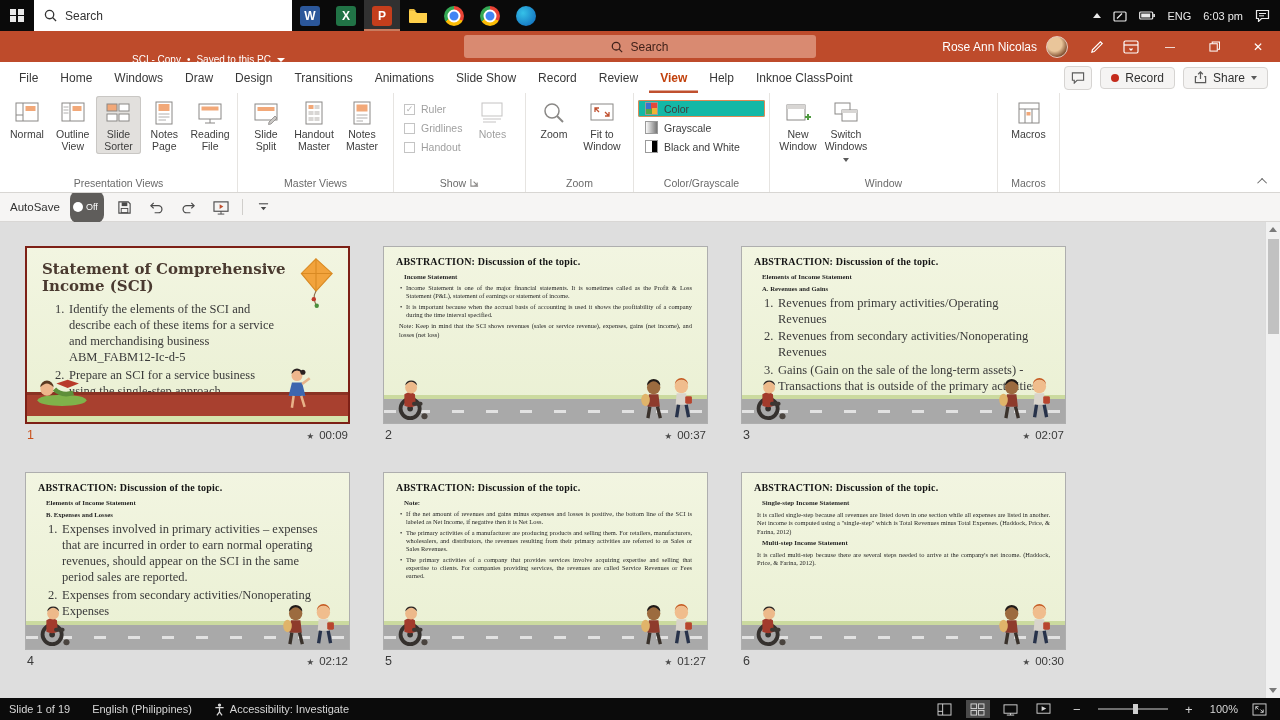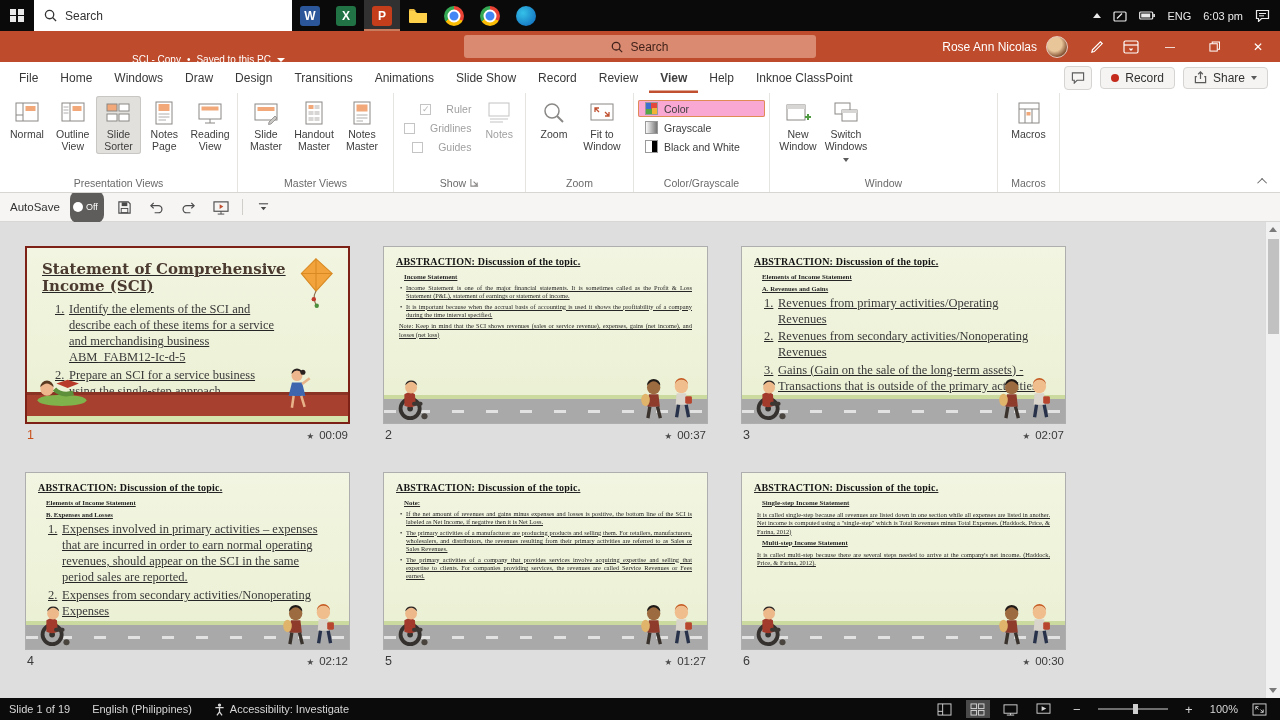--- a/index.html
+++ b/index.html
@@ -36,65 +36,65 @@
   .user-name { font-size:12px; margin-right:9px; }
   .avatar { width:22px; height:22px; border-radius:50%; background:radial-gradient(circle at 38% 35%, #e9c59a 0 40%, #8a5a3a 70%, #4c3322 100%); border:1px solid #e7c9bd; margin-right:12px; }
   .tbar-icbtn { width:34px; height:31px; display:flex; align-items:center; justify-content:center; }
   .winctl { width:44px; height:31px; display:flex; align-items:center; justify-content:center; color:#fff; font-size:12px; }
   .winctl.min::before { content:"—"; font-size:10px; }
   .winctl.close::before { content:"✕"; }
 
   
   .ribbon-tabs { height:31px; background:#fff; display:flex; align-items:stretch; padding-left:8px; }
   .tab { padding:0 11px; display:flex; align-items:center; font-size:12px; color:#383838; white-space:nowrap; }
-  .tab.active { color:#404040; font-weight:bold; box-shadow:inset 0 -2.5px 0 #c0502f; }
+  .tab.active { color:#c2410c; font-weight:bold; box-shadow:inset 0 -2.5px 0 #c0502f; }
   .tabs-right { margin-left:auto; display:flex; align-items:center; gap:8px; padding-right:12px; }
   .pillbtn { display:flex; align-items:center; gap:6px; background:#f5f4f3; border:1px solid #d6d4d2; border-radius:4px; padding:3px 10px; font-size:12px; color:#323232; }
   .reddot { width:8px; height:8px; border-radius:50%; background:#c42b1c; }
   .sqbtn { width:28px; height:24px; background:#f5f4f3; border:1px solid #d6d4d2; border-radius:4px; display:flex; align-items:center; justify-content:center; }
   .caret-dn { width:0; height:0; border-left:3.5px solid transparent; border-right:3.5px solid transparent; border-top:4px solid #5a5a5a; display:inline-block; }
 
   
   .ribbon-body { height:100px; background:#fff; border-bottom:1px solid #d8d6d3; display:flex; position:relative; }
   .rgroup { display:flex; flex-direction:column; border-right:1px solid #e6e4e1; }
   .ritems { flex:1; display:flex; align-items:flex-start; padding:3px 4px 0 4px; }
   .rcap { height:17px; display:flex; align-items:center; justify-content:center; gap:4px; font-size:10.5px; color:#6a6a6a; padding-bottom:2px; }
   .rbtn-lg { width:48px; display:flex; flex-direction:column; align-items:center; text-align:center; gap:2px; padding:4px 2px 2px; border-radius:3px; font-size:10.5px; color:#3d3d3d; line-height:1.15; }
   .rbtn-lg.sel { background:#e2e0dd; box-shadow:inset 0 0 0 1px #c9c7c4; }
   .rbtn-lg svg, .rbtn-sm svg { flex:none; }
   .rbtn-sm { display:flex; align-items:center; gap:5px; font-size:10.5px; color:#3d3d3d; padding:2px 4px; border-radius:3px; }
   .dim { opacity:.5; }
   .smallcol { display:flex; flex-direction:column; justify-content:flex-start; gap:4px; padding-top:4px; }
   .chkcol { display:flex; flex-direction:column; gap:7px; padding:7px 6px 0 6px; }
-  .chk { display:flex; align-items:center; gap:15px; font-size:10.5px; color:#3d3d3d;justify-content:flex-end; }
+  .chk { display:flex; align-items:center; gap:6px; font-size:10.5px; color:#3d3d3d; }
   .chkbox { width:11px; height:11px; border:1px solid #8a8a8a; background:#fff; display:flex; align-items:center; justify-content:center; font-size:9px; color:#6a6a6a; }
   .chkbox.checked::before { content:"✓"; }
   .citem { display:flex; align-items:center; gap:6px; font-size:10.5px; color:#3d3d3d; padding:2px 7px; border-radius:2px; margin:1px 0; }
-  .citem.sel { background:#f9a8d4; box-shadow:inset 0 0 0 1px #e08a55; }
+  .citem.sel { background:#14b8a6; box-shadow:inset 0 0 0 1px #e08a55; }
   .swatch { width:13px; height:13px; border:1px solid #9a9a9a; }
   .swatch.color { background:conic-gradient(#e4483a 0 25%, #f2b233 25% 50%, #57a645 50% 75%, #3c6fd0 75% 100%); }
   .swatch.gray { background:linear-gradient(90deg,#fafafa,#777); }
   .swatch.bw { background:linear-gradient(90deg,#fff 0 50%, #000 50% 100%); }
   .collapse-ribbon { position:absolute; right:8px; bottom:4px; width:18px; height:14px; display:flex; align-items:center; justify-content:center; }
   .chev-up { width:7px; height:7px; border-left:1.5px solid #6a6a6a; border-top:1.5px solid #6a6a6a; transform:rotate(45deg) translateY(2px); }
 
   
   .qat { height:29px; background:#f6f5f4; border-bottom:1px solid #d9d7d5; display:flex; align-items:center; gap:10px; padding:0 10px; }
   .qat-label { font-size:11.5px; color:#323232; }
   .toggle { width:34px; height:32px; border-radius:8px; background:#5f5d5b; display:flex; align-items:center; gap:3px; padding:0 3px; }
   .knob { width:10px; height:10px; border-radius:50%; background:#fff; }
   .tog-txt { font-size:9px; color:#fff; }
   .qbtn { width:22px; height:22px; display:flex; align-items:center; justify-content:center; border-radius:3px; }
   .qat-sep { width:1px; height:16px; background:#d0cecb; }
 
   
   .workspace { height:476px; background:#dedede; position:relative; overflow:hidden; }
   .slide-grid { position:absolute; left:25px; top:24px; display:grid; grid-template-columns:repeat(3,325px); column-gap:33px; row-gap:30px; }
   .slide-card { width:325px; }
-  .thumb { width:325px; height:178px; background:linear-gradient(#f2f5e1,#eaf0d3); border:1px solid #aeaeae; position:relative; overflow:hidden;text-decoration:underline; }
+  .thumb { width:325px; height:178px; background:linear-gradient(#f2f5e1,#eaf0d3); border:1px solid #aeaeae; position:relative; overflow:hidden; }
   .thumb.selected { border:2px solid #7d2016; }
   .meta { display:flex; align-items:center; justify-content:space-between; padding:4px 2px 0 2px; }
   .num { font-size:12.5px; color:#3a3a3a; }
   .num.sel { color:#c8511b; }
   .timing { display:flex; align-items:center; gap:5px; font-size:11.5px; color:#3a3a3a; }
   .star::before { content:"★"; font-size:8.5px; color:#4a4a4a; }
 
   
   .c-title { font-family:"Liberation Serif", serif; font-weight:bold; font-size:10px; color:#141414; padding:9px 12px 2px 12px; letter-spacing:.2px; }
   .c-body { font-family:"Liberation Serif", serif; font-size:6.4px; color:#262626; padding:1px 15px 0 15px; line-height:1.3; }
@@ -340,35 +340,35 @@
             </svg>
           <span>Notes Page</span>
         </div>
         <div class="rbtn-lg">
           <svg width="26" height="26" viewBox="0 0 26 26">
               <rect x="2" y="4" width="22" height="15" fill="#fff" stroke="#8a8886"></rect>
               <line x1="13" y1="19" x2="13" y2="23" stroke="#8a8886"></line>
               <line x1="8" y1="23" x2="18" y2="23" stroke="#8a8886"></line>
               <rect x="4.5" y="6.5" width="17" height="4" fill="#f2a878"></rect>
             </svg>
-          <span>Reading View</span>
+          <span>Reading File</span>
         </div>
       </div>
       <div class="rcap">Presentation Views</div>
     </div>
 
     <div class="rgroup" style="width:156px;">
       <div class="ritems">
         <div class="rbtn-lg">
           <svg width="26" height="26" viewBox="0 0 26 26">
               <rect x="2" y="4" width="22" height="16" fill="#fff" stroke="#8a8886"></rect>
               <rect x="4.5" y="7" width="17" height="4" fill="#f2a878"></rect>
               <path d="M16 22 l6 -6 2 2 -6 6 -2.5 0.5z" fill="#c9c7c4" stroke="#8a8886" stroke-width=".8"></path>
             </svg>
-          <span>Slide Master</span>
+          <span>Slide Split</span>
         </div>
         <div class="rbtn-lg">
           <svg width="26" height="26" viewBox="0 0 26 26">
               <rect x="5" y="2" width="16" height="22" fill="#fff" stroke="#8a8886"></rect>
               <rect x="7.5" y="5" width="5" height="4" fill="#f2a878"></rect>
               <rect x="13.5" y="5" width="5" height="4" fill="#d8d6d4"></rect>
               <rect x="7.5" y="11" width="5" height="4" fill="#d8d6d4"></rect>
               <rect x="13.5" y="11" width="5" height="4" fill="#d8d6d4"></rect>
               <rect x="7.5" y="17" width="5" height="4" fill="#d8d6d4"></rect>
               <rect x="13.5" y="17" width="5" height="4" fill="#d8d6d4"></rect>
@@ -395,21 +395,21 @@
           <label class="chk dim">
             <span class="chkbox checked"></span>
             <span>Ruler</span>
           </label>
           <label class="chk dim">
             <span class="chkbox"></span>
             <span>Gridlines</span>
           </label>
           <label class="chk dim">
             <span class="chkbox"></span>
-            <span>Guides</span>
+            <span>Handout</span>
           </label>
         </div>
         <div class="rbtn-lg dim">
           <svg width="26" height="26" viewBox="0 0 26 26">
               <rect x="3" y="3" width="20" height="13" fill="#fff" stroke="#8a8886"></rect>
               <line x1="4" y1="19" x2="22" y2="19" stroke="#8a8886"></line>
               <line x1="4" y1="22" x2="17" y2="22" stroke="#8a8886"></line>
             </svg>
           <span>Notes</span>
         </div>

